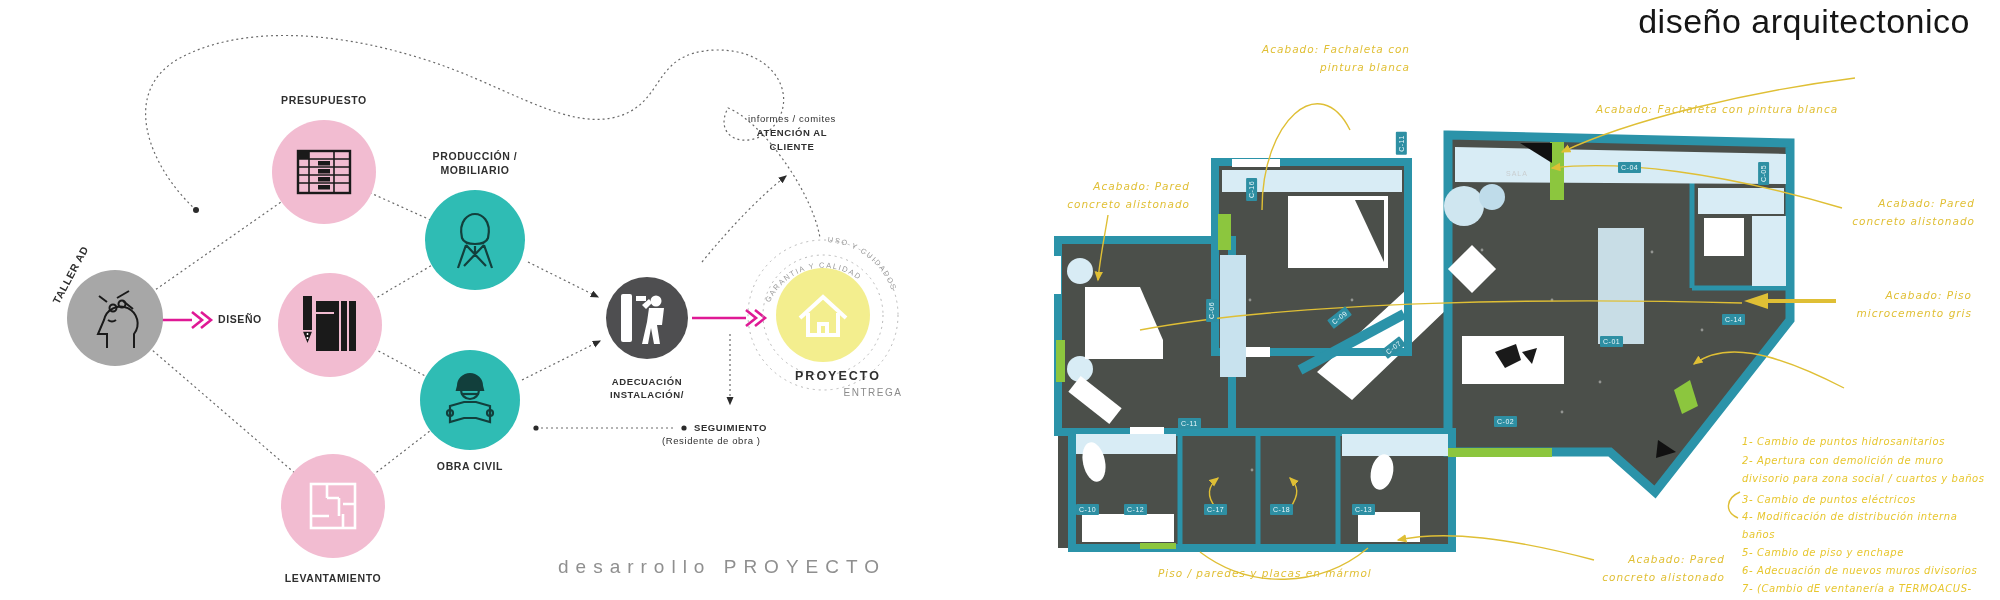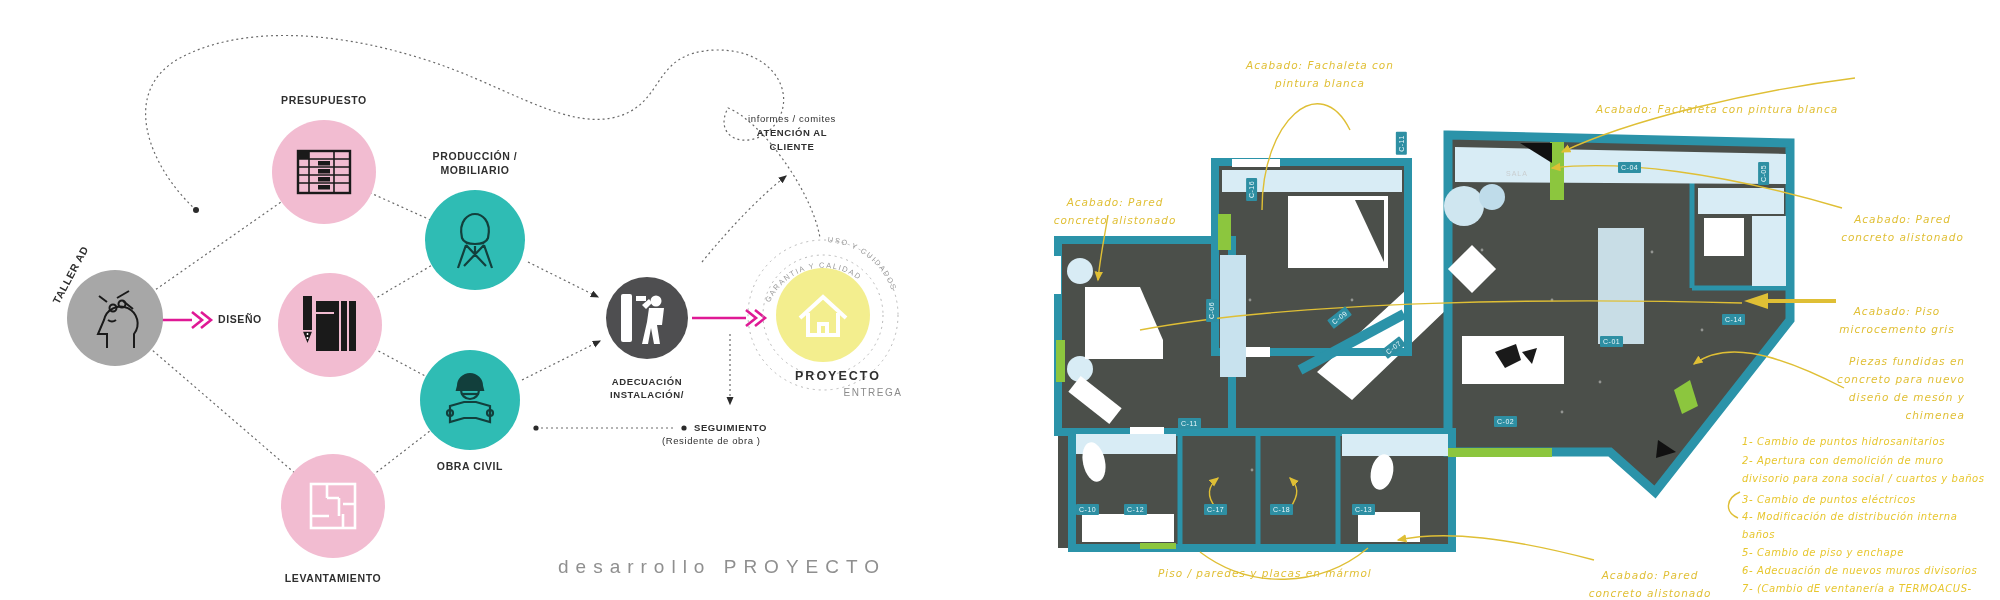--- a/index.html
+++ b/index.html
@@ -12,21 +12,21 @@
   .lbl.small{font-size:9.5px;}
   .rot{transform:rotate(-62deg);transform-origin:left top;}
   .footer{position:absolute;left:558px;top:556px;font-size:19px;letter-spacing:7px;
           color:#8f8f8f;white-space:nowrap;}
   .title{position:absolute;left:1560px;top:2px;width:410px;text-align:right;font-size:34px;
          color:#161616;letter-spacing:.5px;}
   .subtitle{position:absolute;left:1560px;top:38px;width:410px;text-align:right;font-size:11.5px;
             color:#9a9a9a;letter-spacing:2.5px;}
   .ann{position:absolute;color:#e0bf34;font-family:"DejaVu Sans",sans-serif;font-style:italic;
        font-size:10.5px;line-height:18px;letter-spacing:1px;white-space:nowrap;}
-  .ann.center{text-align:center;margin-top:16px;}
+  .ann.center{text-align:right;}
   .ann.right{text-align:right;}
   .note{position:absolute;color:#e7c62e;font-family:"DejaVu Sans",sans-serif;font-style:italic;
         font-size:10px;letter-spacing:.6px;white-space:nowrap;}
   .chip{position:absolute;background:#2e8fa3;color:#eaf7fb;font-size:7px;line-height:9px;
         padding:1px 3px;border-radius:1px;letter-spacing:.5px;}
   .chip.v{transform:rotate(-90deg);transform-origin:center;}
   .chip.d{transform:rotate(-38deg);transform-origin:center;}
   .roomname{position:absolute;color:#c9ced0;font-size:7px;letter-spacing:1px;}
 </style>
 </head>
@@ -256,43 +256,38 @@
   <div class="lbl small" style="left:587px;top:375px;width:120px;">ADECUACIÓN</div>
   <div class="lbl" style="left:778px;top:370px;width:120px;font-size:12.5px;letter-spacing:2px;">PROYECTO</div>
   <div class="lbl gray" style="left:818px;top:386px;width:110px;letter-spacing:1.5px;font-size:10px;">ENTREGA</div>
   <div class="lbl small" style="left:732px;top:112px;width:120px;font-weight:normal;">informes / comites</div>
   <div class="lbl small" style="left:732px;top:126px;width:120px;">ATENCIÓN AL</div>
   <div class="lbl small" style="left:732px;top:140px;width:120px;">CLIENTE</div>
   <div class="lbl small" style="left:694px;top:421px;">SEGUIMIENTO</div>
   <div class="lbl small" style="left:662px;top:434px;font-weight:normal;">(Residente de obra )</div>
   <div class="footer">desarrollo PROYECTO</div>
 
+  <div class="title">diseño arquitectonico</div>
 
   <div class="ann center" style="left:1230px;top:40px;width:180px;">
     <div>Acabado: Fachaleta con</div>
     <div>pintura blanca</div>
   </div>
   <div class="ann" style="left:1596px;top:100px;">Acabado: Fachaleta con pintura blanca</div>
   <div class="ann center" style="left:1040px;top:177px;width:150px;">
     <div>Acabado: Pared</div>
     <div>concreto alistonado</div>
   </div>
   <div class="ann center" style="left:1830px;top:194px;width:145px;">
     <div>Acabado: Pared</div>
     <div>concreto alistonado</div>
   </div>
   <div class="ann center" style="left:1822px;top:286px;width:150px;">
     <div>Acabado: Piso</div>
     <div>microcemento gris</div>
-  </div>
-  <div class="ann right" style="left:1830px;top:352px;width:135px;">
-    <div>Piezas fundidas en</div>
-    <div>concreto para nuevo</div>
-    <div>diseño de mesón y</div>
-    <div>chimenea</div>
   </div>
   <div class="ann" style="left:1158px;top:564px;">Piso / paredes y placas en mármol</div>
   <div class="ann center" style="left:1575px;top:550px;width:150px;">
     <div>Acabado: Pared</div>
     <div>concreto alistonado</div>
   </div>
 
   <div class="note" style="left:1742px;top:436px;">1- Cambio de puntos hidrosanitarios</div>
   <div class="note" style="left:1742px;top:455px;">2- Apertura con demolición de muro</div>
   <div class="note" style="left:1742px;top:473px;text-align:center;">divisorio para zona social / cuartos y baños</div>

